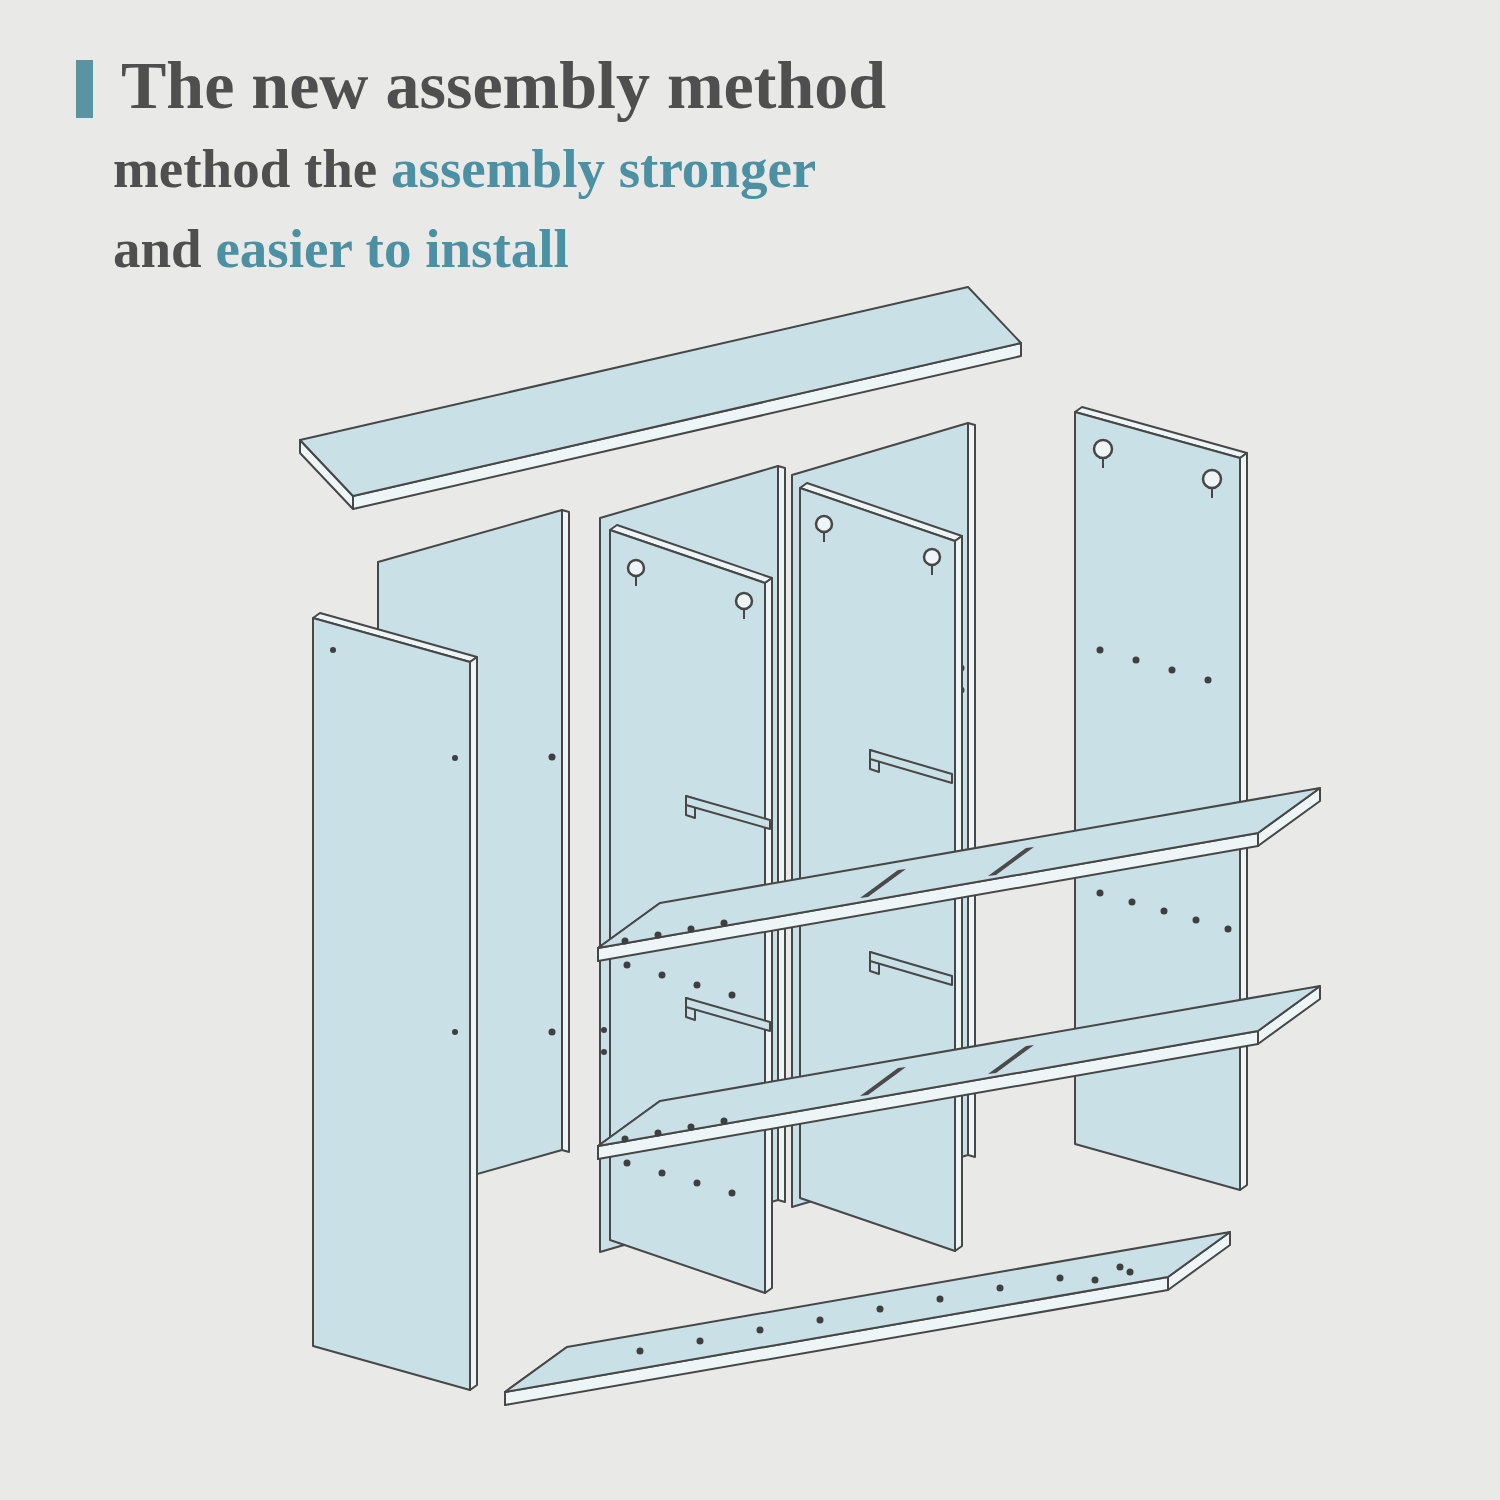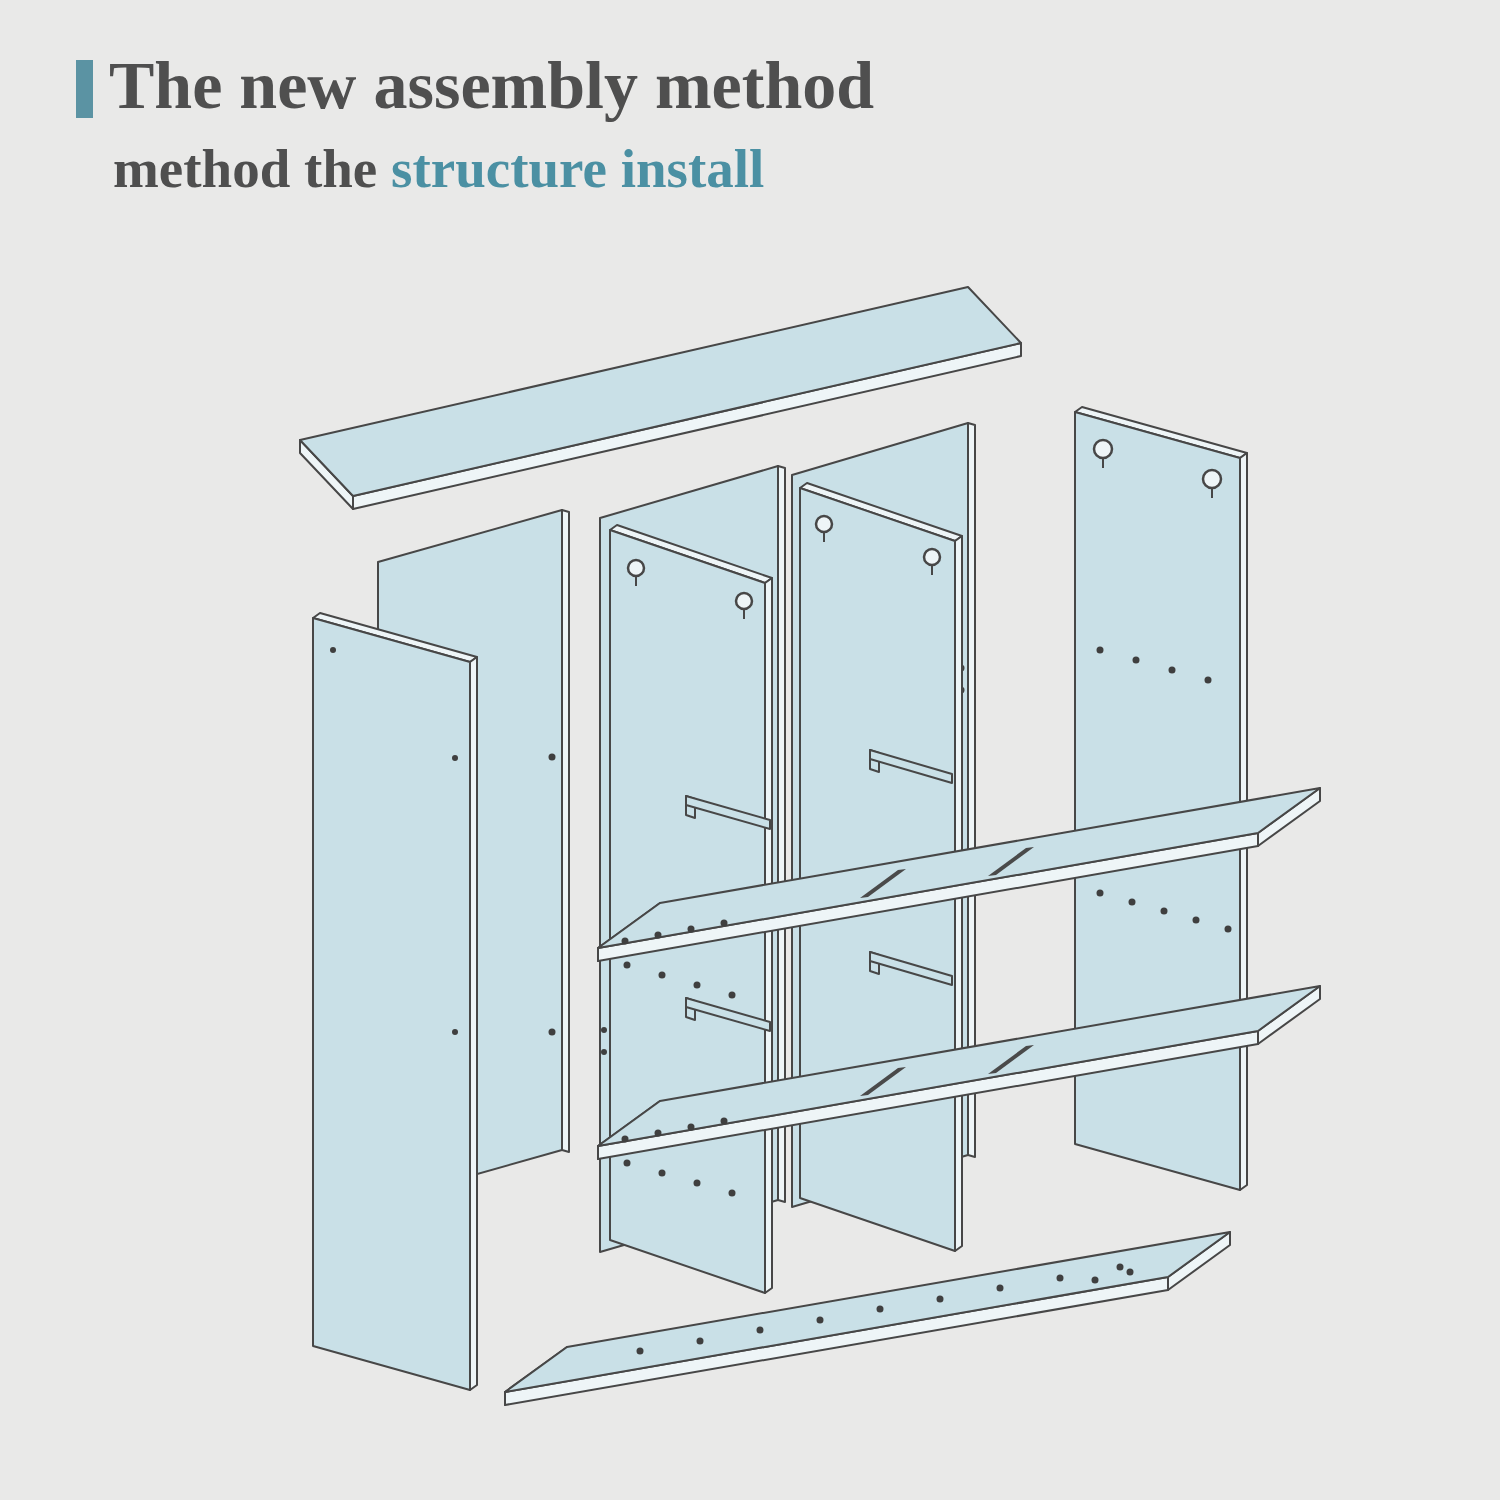--- a/index.html
+++ b/index.html
@@ -4,21 +4,21 @@
 <style>
   html,body{margin:0;padding:0;}
   .page{
     position:relative;
     width:1500px;height:1500px;
     background:var(--background,#e9e9e8);
     font-family:"Liberation Serif",serif;
     overflow:hidden;
   }
   .header{position:absolute;left:76px;top:50px;}
-  .title-row{display:flex;align-items:flex-start;gap:16px;}
+  .title-row{display:flex;align-items:flex-start;gap:28px;}
   .accent-bar{
     width:17px;height:58px;margin-top:10px;
     background:var(--accent,#5b93a3);
     flex:0 0 auto;
   }
   .title{
     margin:0;font-size:68px;font-weight:bold;line-height:1.05;
     color:var(--heading,#4f4f4f);letter-spacing:0;
   }
   .sub{
@@ -37,21 +37,22 @@
 </head>
 <body>
 
 <div class="page">
 
   <header class="header">
     <div class="title-row">
       <span class="accent-bar"></span>
       <h1 class="title">The new assembly method</h1>
     </div>
-    <p class="sub"><span>method the </span><span class="hl">structure install</span></p>
+    <p class="sub"><span>method the </span><span class="hl">assembly stronger</span></p>
+    <p class="sub"><span>and </span><span class="hl">easier to install</span></p>
   </header>
 
   <svg class="diagram" viewBox="0 0 1500 1500">
 
     <g>
       <polygon class="edge" points="300,440 353,496 353,509 300,453"></polygon>
       <polygon class="edge" points="353,496 1021,343 1021,356 353,509"></polygon>
       <polygon class="panel" points="300,440 968,287 1021,343 353,496"></polygon>
     </g>
 

